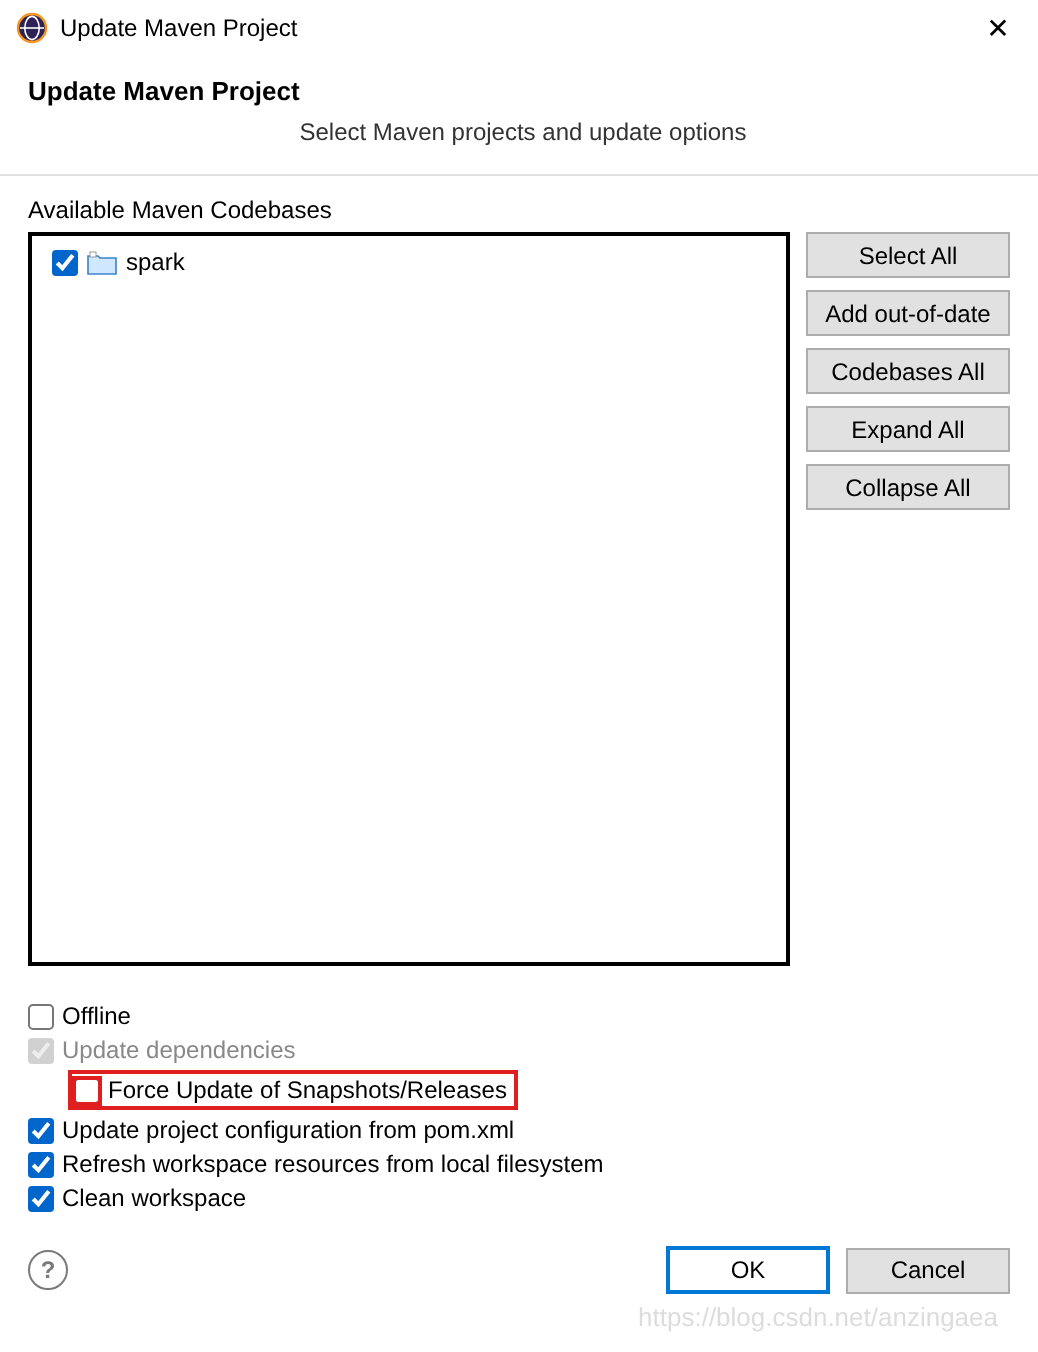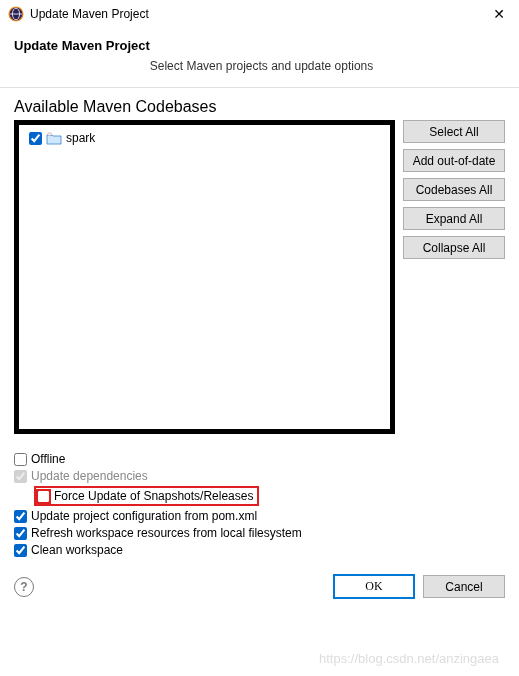--- a/index.html
+++ b/index.html
@@ -24,26 +24,26 @@
     .titlebar .close { width: 24px; text-align: center; font-size: 14px; cursor: default; }
     .header {
       padding: 10px 14px 14px 14px;
       border-bottom: 1px solid #e0e0e0;
     }
     .header-title { font-weight: bold; font-size: 13px; margin-bottom: 6px; }
     .header-sub { font-size: 12px; color: #333; margin-left: 4px; text-align: center; }
     .main {
       padding: 10px 14px 6px 14px;
     }
-    .section-label { font-size: 16px; margin-bottom: 4px; }
+    .section-label { font-size: 12px; margin-bottom: 4px; }
     .codebase-row { display: flex; gap: 8px; }
     .tree {
       flex: 1;
-      border: 5px solid #000000;
-      height: 314px;
+      border: 2px solid #000000;
+      height: 367px;
       padding: 4px;
       background: #fff;
     }
     .tree-item { display: flex; align-items: center; gap: 4px; padding: 2px 6px; }
     .tree-item input[type=checkbox] { width: 13px; height: 13px; accent-color: #0066cc; }
     .folder-icon { width: 16px; height: 13px; display: flex; align-items: center; }
     .side-buttons { display: flex; flex-direction: column; gap: 6px; width: 102px; }
     .btn {
       border: 1px solid #adadad;
       background: #e1e1e1;
@@ -86,21 +86,21 @@
       border: 1.5px solid #7a7a7a;
       border-radius: 50%;
       display: flex;
       align-items: center;
       justify-content: center;
       color: #7a7a7a;
       font-size: 12px;
       font-weight: bold;
     }
     .footer .btn { width: 82px; }
-    .btn.primary { border: 2px solid #0078d7; background: #fff; font-family: Liberation Serif, serif; }
+    .btn.primary { border: 2px solid #0078d7; background: #fff; }
     .watermark {
       position: absolute;
       bottom: 10px;
       right: 20px;
       color: rgba(128,128,128,0.28);
       font-size: 13px;
       pointer-events: none;
     }
   </style>
 </head>

